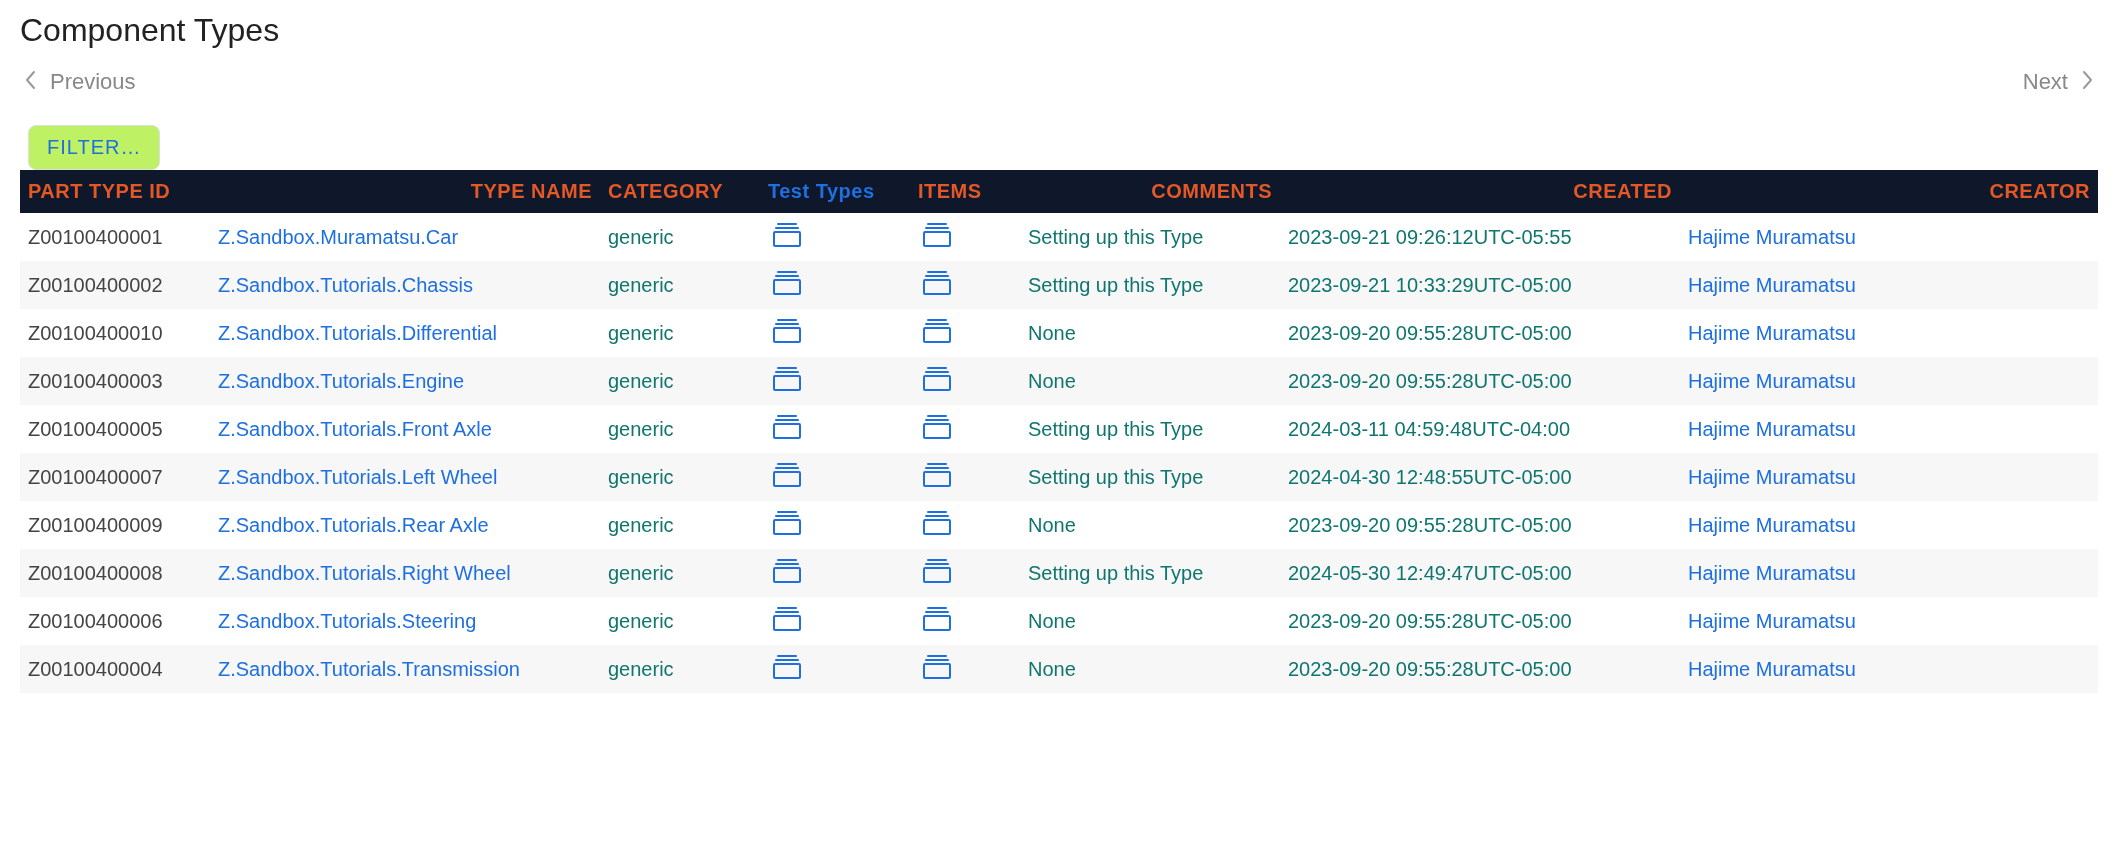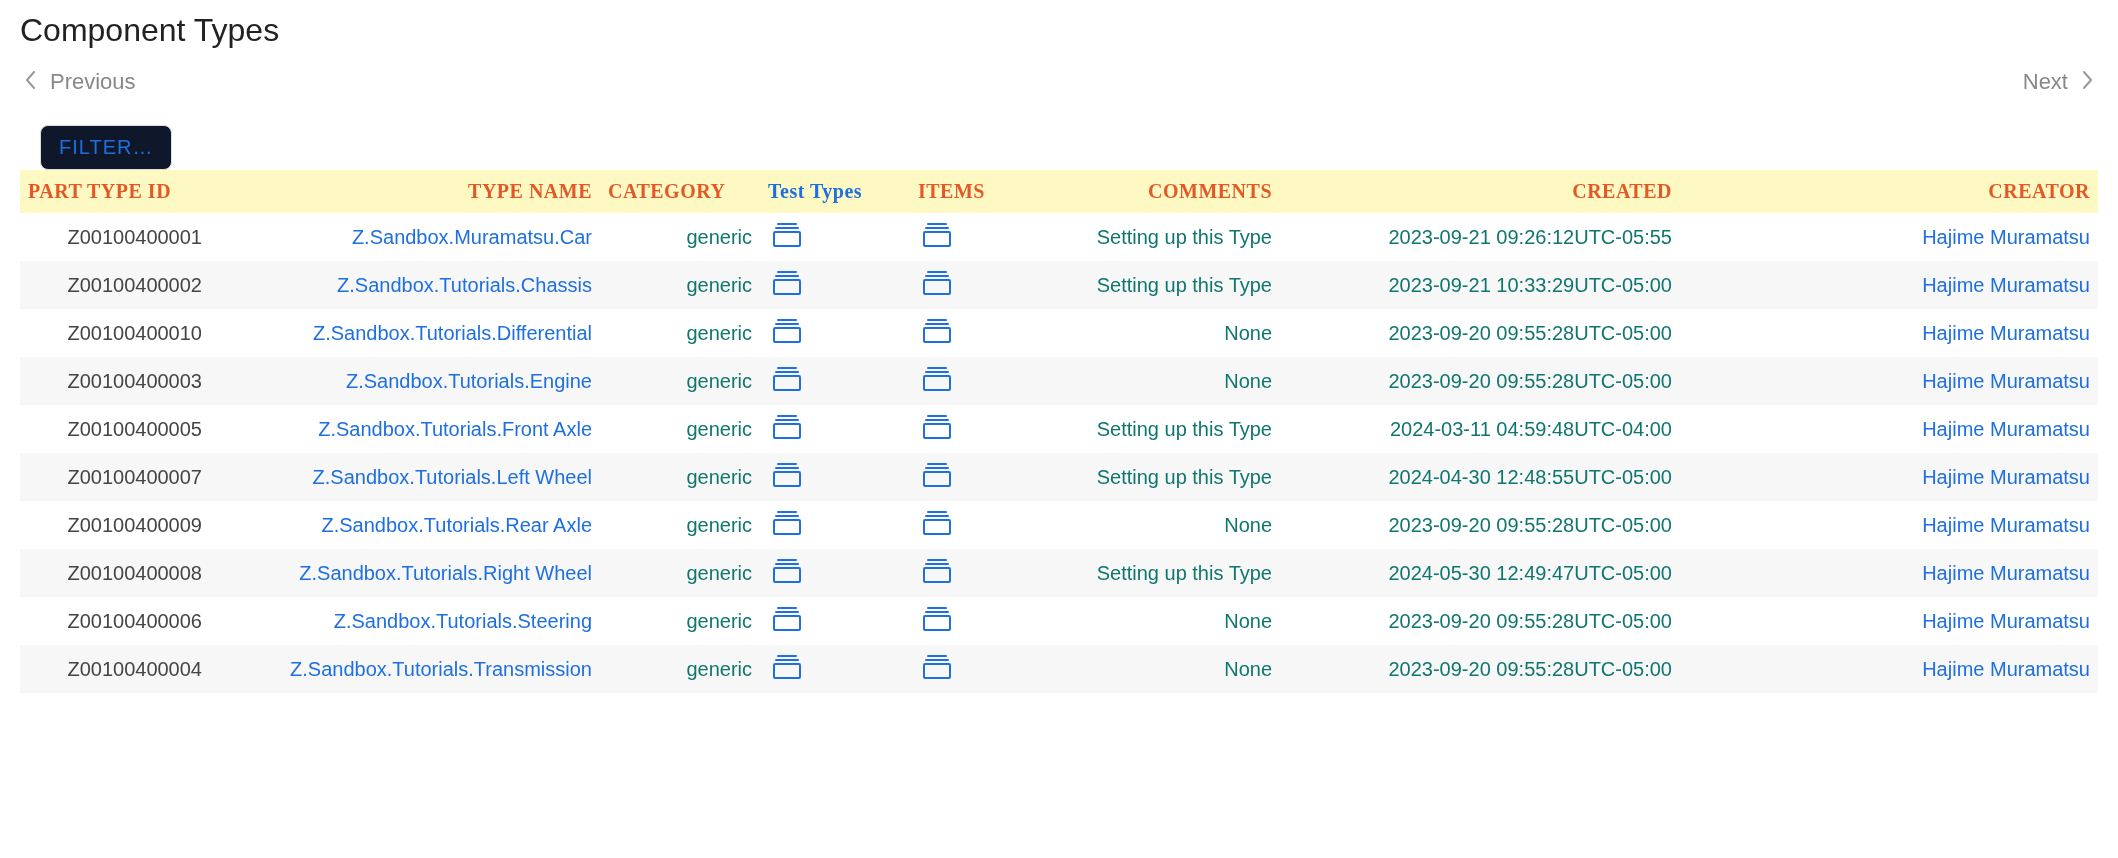--- a/index.html
+++ b/index.html
@@ -32,59 +32,57 @@
       color: #888;
       font-size: 22px;
       cursor: pointer;
     }
     .pagination-item .chevron {
       display: inline-flex;
       align-items: center;
     }
     .filter-button {
       display: inline-block;
-      background: #0f172a;
+      background: #bef264;
       border: 1px solid #ddd;
       border-radius: 8px;
       padding: 10px 18px;
       color: #1e6fe0;
       font-size: 20px;
       font-weight: 500;
       letter-spacing: 1px;
       cursor: pointer;
-      margin-left: 20px;
+      margin-left: 8px;
     }
     .table {
       width: 100%;
       border-collapse: collapse;
       table-layout: fixed;
     }
     .table thead tr {
-      background: #fef9c3;
-      font-family: Liberation Serif, serif;
+      background: #0f172a;
     }
     .table th {
       text-align: left;
       padding: 10px 8px;
       font-size: 20px;
       font-weight: 700;
       letter-spacing: 0.5px;
     }
     .table th.orange {
       color: #e45826;
     }
     .table th.blue {
       color: #1e6fe0;
     }
     .table th.centered {
       text-align: right;
     }
     .table tbody tr {
       height: 48px;
-      text-align: right;
     }
     .table tbody tr:nth-child(even) {
       background: #f7f7f7;
     }
     .table td {
       padding: 8px 8px;
       font-size: 20px;
       color: #444;
       white-space: nowrap;
       overflow: hidden;

